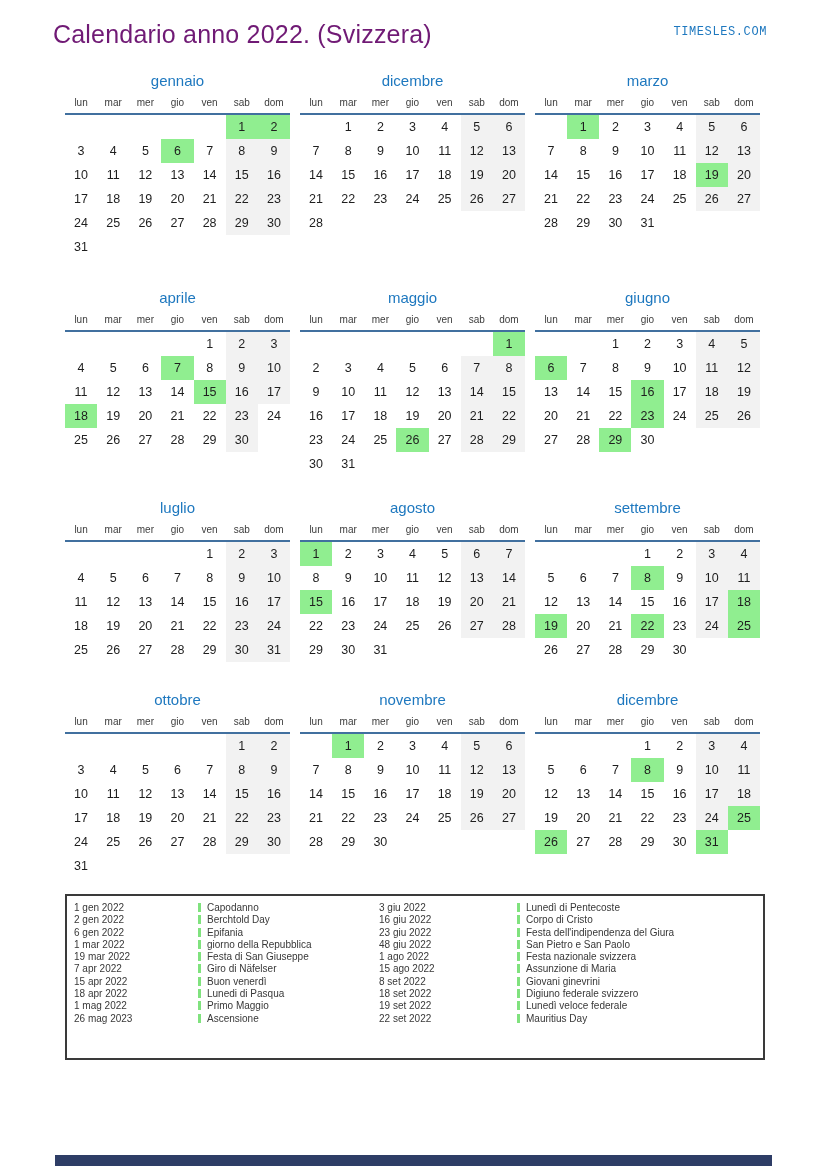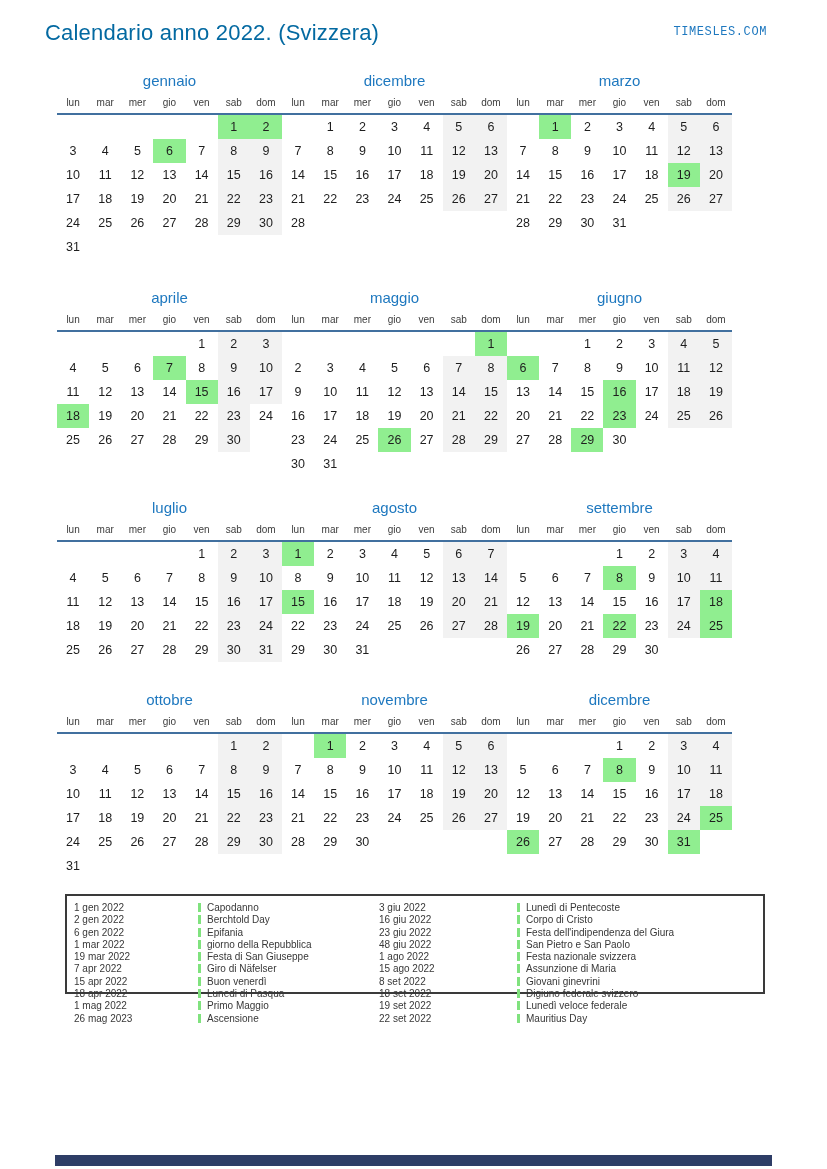--- a/index.html
+++ b/index.html
@@ -2,52 +2,52 @@
 <html style="--blue: #1e78bf; --rule: #41709f; --green: #90ee90; --gray: #f2f2f2; --tick: #80e27e; --border: #3a3a3a; --navy: #2e3d66;"><head>
 <meta charset="utf-8">
 <style>
   html,body{margin:0;padding:0;}
   body{
     width:827px;height:1169px;position:relative;background:#ffffff;
     font-family:"Liberation Sans", sans-serif;overflow:hidden;
     color:#222;
   }
   .page-title{
-    position:absolute;left:45px;top:20px;
-    font-size:22px;color:#0369a1;letter-spacing:.2px;
+    position:absolute;left:53px;top:20px;
+    font-size:25px;color:#701a75;letter-spacing:.2px;
   }
   .site-link{
     position:absolute;right:60px;top:25px;
     font-size:12px;letter-spacing:.6px;color:var(--blue,#1e78bf);
     cursor:pointer;text-decoration:none;font-family:Liberation Mono, monospace;
   }
   .months-grid{
-    position:absolute;left:57px;top:72px;width:695px;
-    display:grid;grid-template-columns:225px 225px 225px;
+    position:absolute;left:65px;top:72px;width:695px;
+    display:grid;grid-template-columns:225px 225px 225px;column-gap:10px;
     grid-template-rows:217px 210px 192px auto;
   }
   .month h2{
     margin:0 0 6px 0;text-align:center;font-size:15px;font-weight:400;
     color:var(--blue,#1e78bf);
   }
   .month table{
     width:100%;border-collapse:collapse;table-layout:fixed;
   }
   .month th{
     font-size:10px;font-weight:400;color:#3c3c3c;text-align:center;
     padding:2px 0 5px 0;border-bottom:2px solid var(--rule,#41709f);
   }
   .month td{
     height:24px;padding:0;text-align:center;vertical-align:middle;
     font-size:12.5px;color:#1e1e1e;
   }
   .month td.we{background:var(--gray,#f2f2f2);}
   .month td.hol{background:var(--green,#90ee90);}
   .holiday-box{
-    position:absolute;left:65px;top:894px;width:700px;height:100px;
+    position:absolute;left:65px;top:894px;width:700px;height:166px;
     box-sizing:border-box;border:2px solid var(--border,#3a3a3a);background:#fff;
   }
   .holiday-grid{
     display:grid;grid-template-columns:124px 181px 138px 1fr;
     padding:6px 6px 0 7px;font-size:10px;line-height:12.3px;color:#383838;
   }
   .holiday-grid .hd{white-space:nowrap;}
   .holiday-grid .hn{white-space:nowrap;overflow:hidden;}
   .tick{
     display:inline-block;width:3px;height:9px;margin-right:6px;

